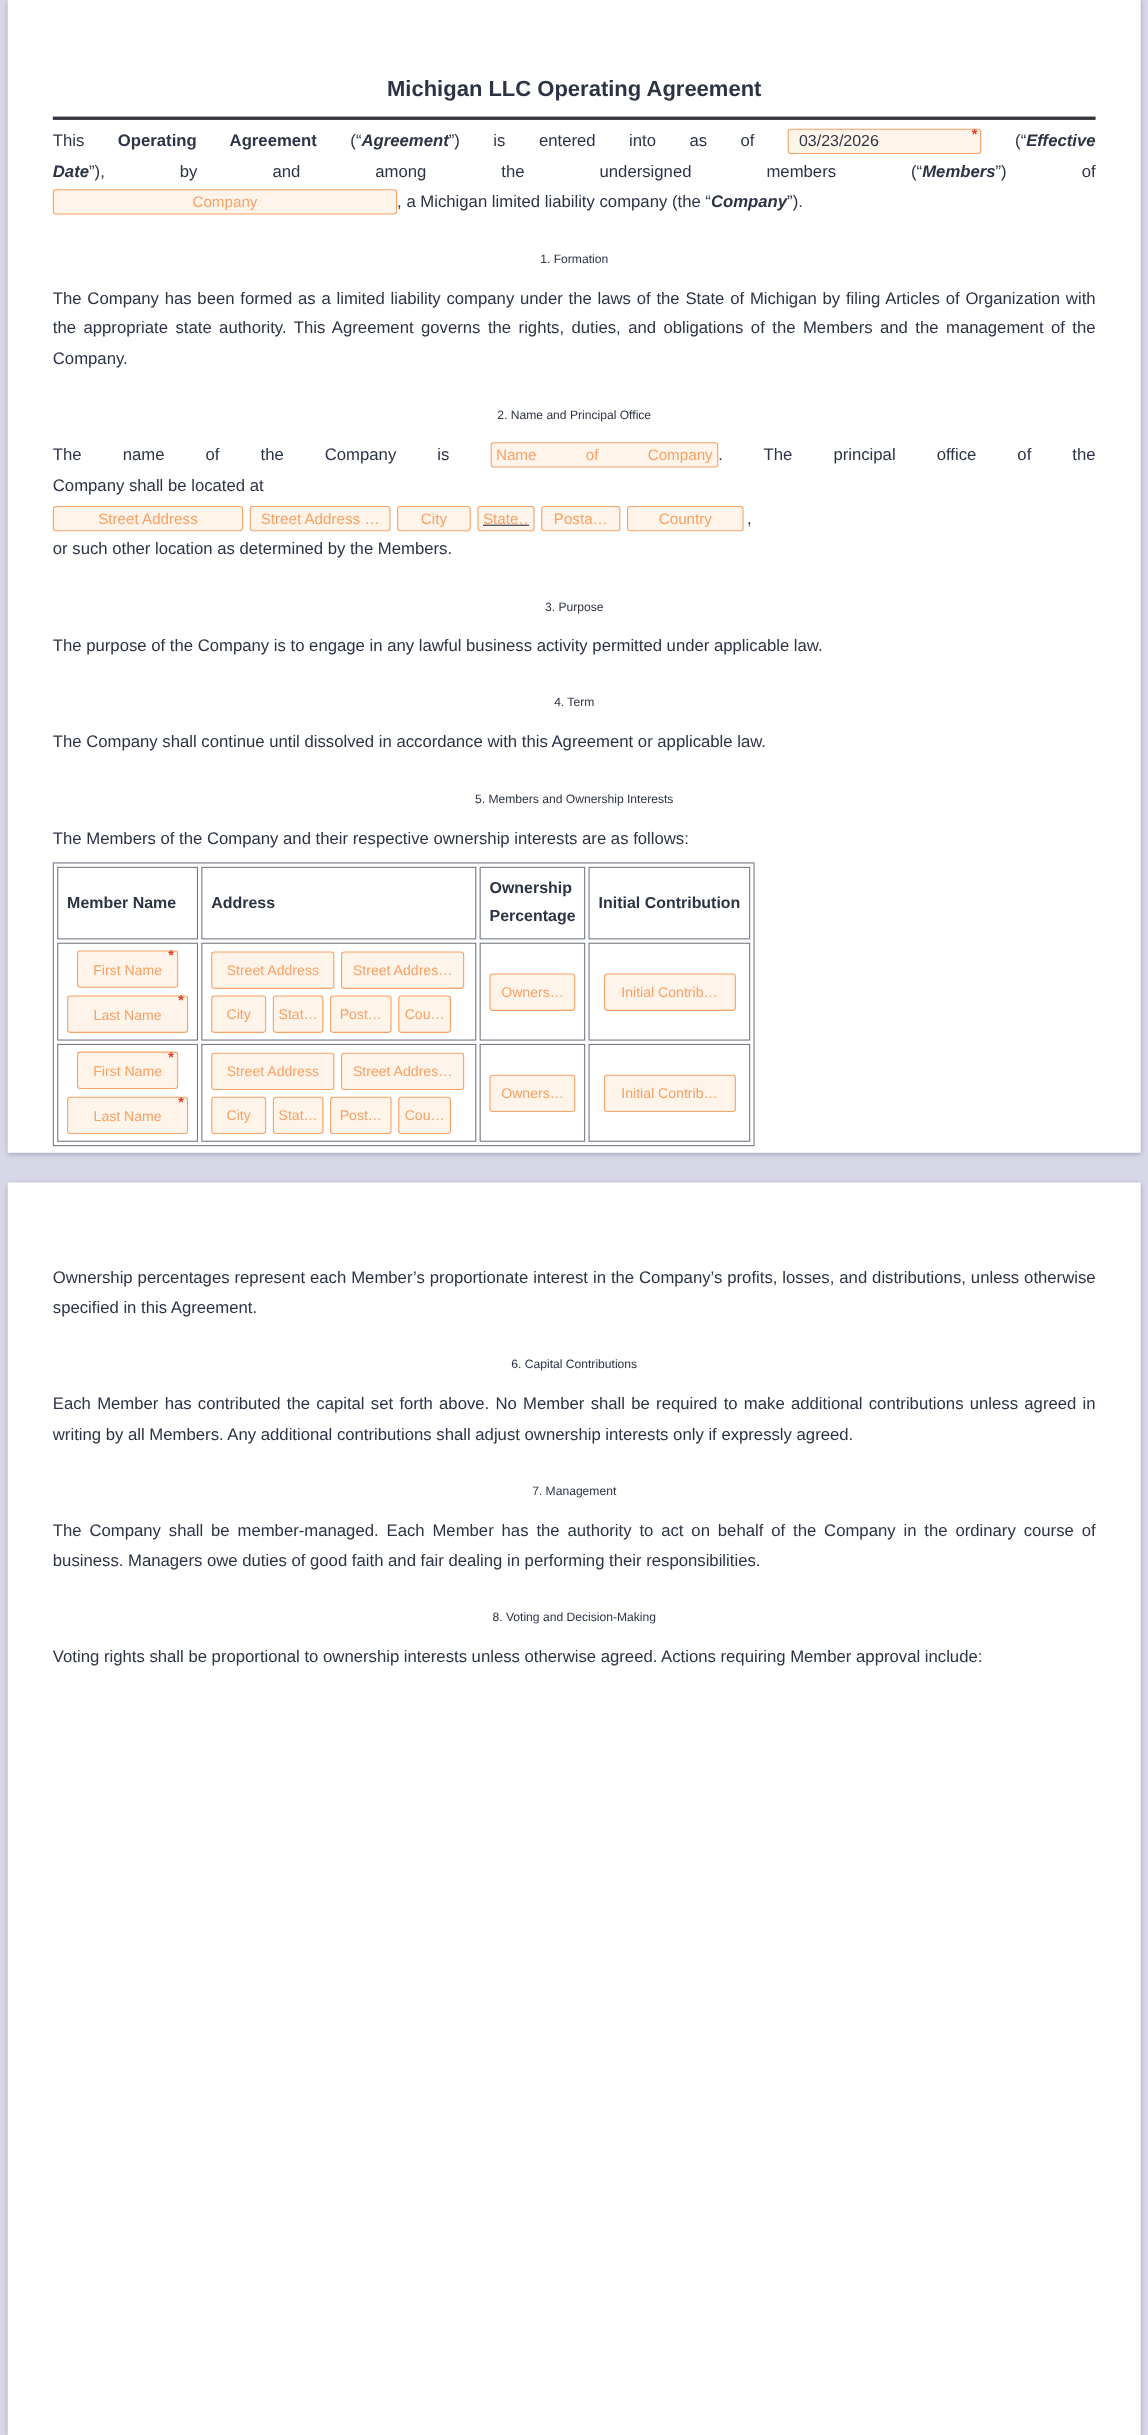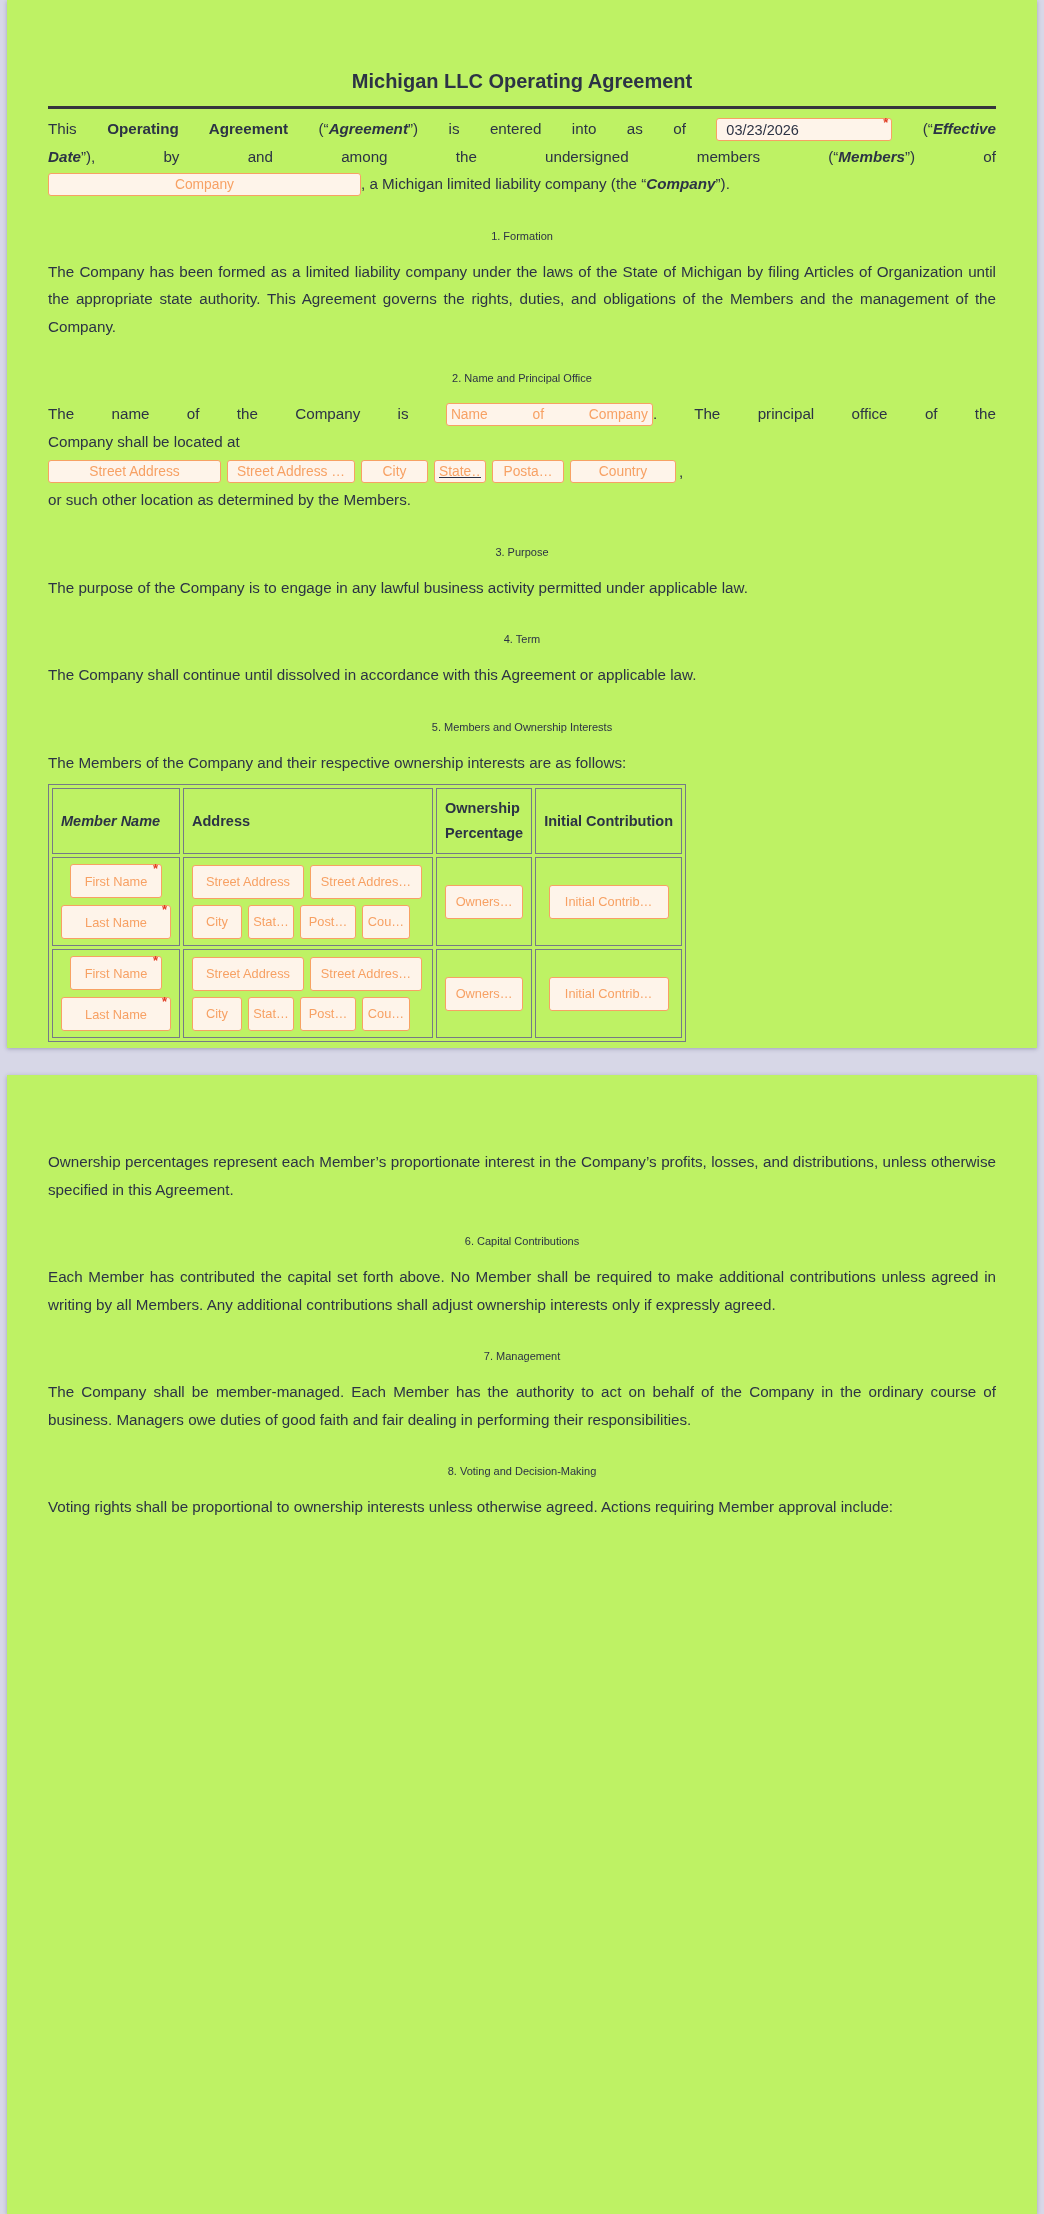--- a/index.html
+++ b/index.html
@@ -5,21 +5,21 @@
   * { box-sizing: border-box; margin: 0; padding: 0; }
   html, body { margin: 0; }
   body {
     width: 1044px; height: 2214px;
     background: #d7d7e7;
     font-family: "Liberation Sans", sans-serif;
     color: #2c3345;
     overflow: hidden;
   }
   .page {
-    width: 1030px; margin: 0 auto; background: #bef264;
+    width: 1030px; margin: 0 auto; background: #ffffff;
     overflow: hidden;
     box-shadow: 0 1px 4px rgba(60,60,100,0.35);
   }
   #page1 { height: 1048px; padding: 70px 41px 0 41px; }
   .page-gap { height: 27px; }
   #page2 { height: 1139px; padding: 73px 41px 0 41px; }
 
   h1.doc-title { font-size: 20px; line-height: 22px; text-align: center; font-weight: bold; }
   .title-rule { border: none; border-top: 3px solid #35353d; margin: 14px 0 6px 0; }
 
@@ -57,21 +57,21 @@
   .comma { margin-left: -3px; }
 
   
   table.members {
     border-collapse: separate; border-spacing: 3px;
     border: 1px solid #757a87; margin-top: 8px;
   }
   .members th, .members td { border: 1px solid #757a87; padding: 6px 8px; vertical-align: middle; }
   .members th { font-size: 14.5px; font-weight: bold; text-align: left; height: 66px; line-height: 25px; }
   .members td { height: 82px; }
-  .col-name { width: 124px; font-style: italic; } .col-addr { width: 250px; }
+  .col-name { width: 124px; } .col-addr { width: 250px; }
   .col-own { width: 88px; } .col-contrib { width: 134px; white-space: nowrap; }
 
   .cell-stack { display: flex; flex-direction: column; align-items: center; gap: 7px; }
   .mini input { height: 34px; font-size: 12.8px; padding: 0 2px; }
   .fn-field { width: 92px; } .ln-field { width: 110px; }
   .addr-mini { display: flex; flex-wrap: wrap; gap: 6px; }
   .tf-street1 { width: 112px; } .tf-street2 { width: 112px; }
   .tf-city { width: 50px; } .tf-state { width: 46px; }
   .tf-postal { width: 56px; } .tf-country { width: 48px; }
   .own-cell, .contrib-cell { text-align: center; }
@@ -85,21 +85,21 @@
   <h1 class="doc-title">Michigan LLC Operating Agreement</h1>
   <hr class="title-rule">
 
   <div class="intro-block">
     <div class="jline"><span>This </span><b>Operating Agreement</b> <span>(“</span><b class="it">Agreement</b><span>”) is entered into as of</span> <span class="field date-field"><input type="text" value="03/23/2026" style=""><span class="req">*</span></span> <span>(“</span><b class="it">Effective</b></div>
     <div class="jline"><b class="it">Date</b><span>”), by and among the undersigned members (“</span><b class="it">Members</b><span>”) of</span></div>
     <div class="line"><span class="field company-field"><input type="text" placeholder="Company" style=""></span><span>, a Michigan limited liability company (the “</span><b class="it">Company</b><span>”).</span></div>
   </div>
 
   <h2 class="sec">1. Formation</h2>
-  <p class="para">The Company has been formed as a limited liability company under the laws of the State of Michigan by filing Articles of Organization until the appropriate state authority. This Agreement governs the rights, duties, and obligations of the Members and the management of the Company.</p>
+  <p class="para">The Company has been formed as a limited liability company under the laws of the State of Michigan by filing Articles of Organization with the appropriate state authority. This Agreement governs the rights, duties, and obligations of the Members and the management of the Company.</p>
 
   <h2 class="sec">2. Name and Principal Office</h2>
   <div>
     <div class="jline"><span>The name of the Company is</span> <span class="field name-company-field"><input type="text" placeholder="Name of Company" style=""></span><span>. The principal office of the</span></div>
     <div class="line">Company shall be located at</div>
     <div class="addr-row">
       <span class="field af-street1">
           <input type="text" placeholder="Street Address" style="">
         </span>
       <span class="field af-street2">

